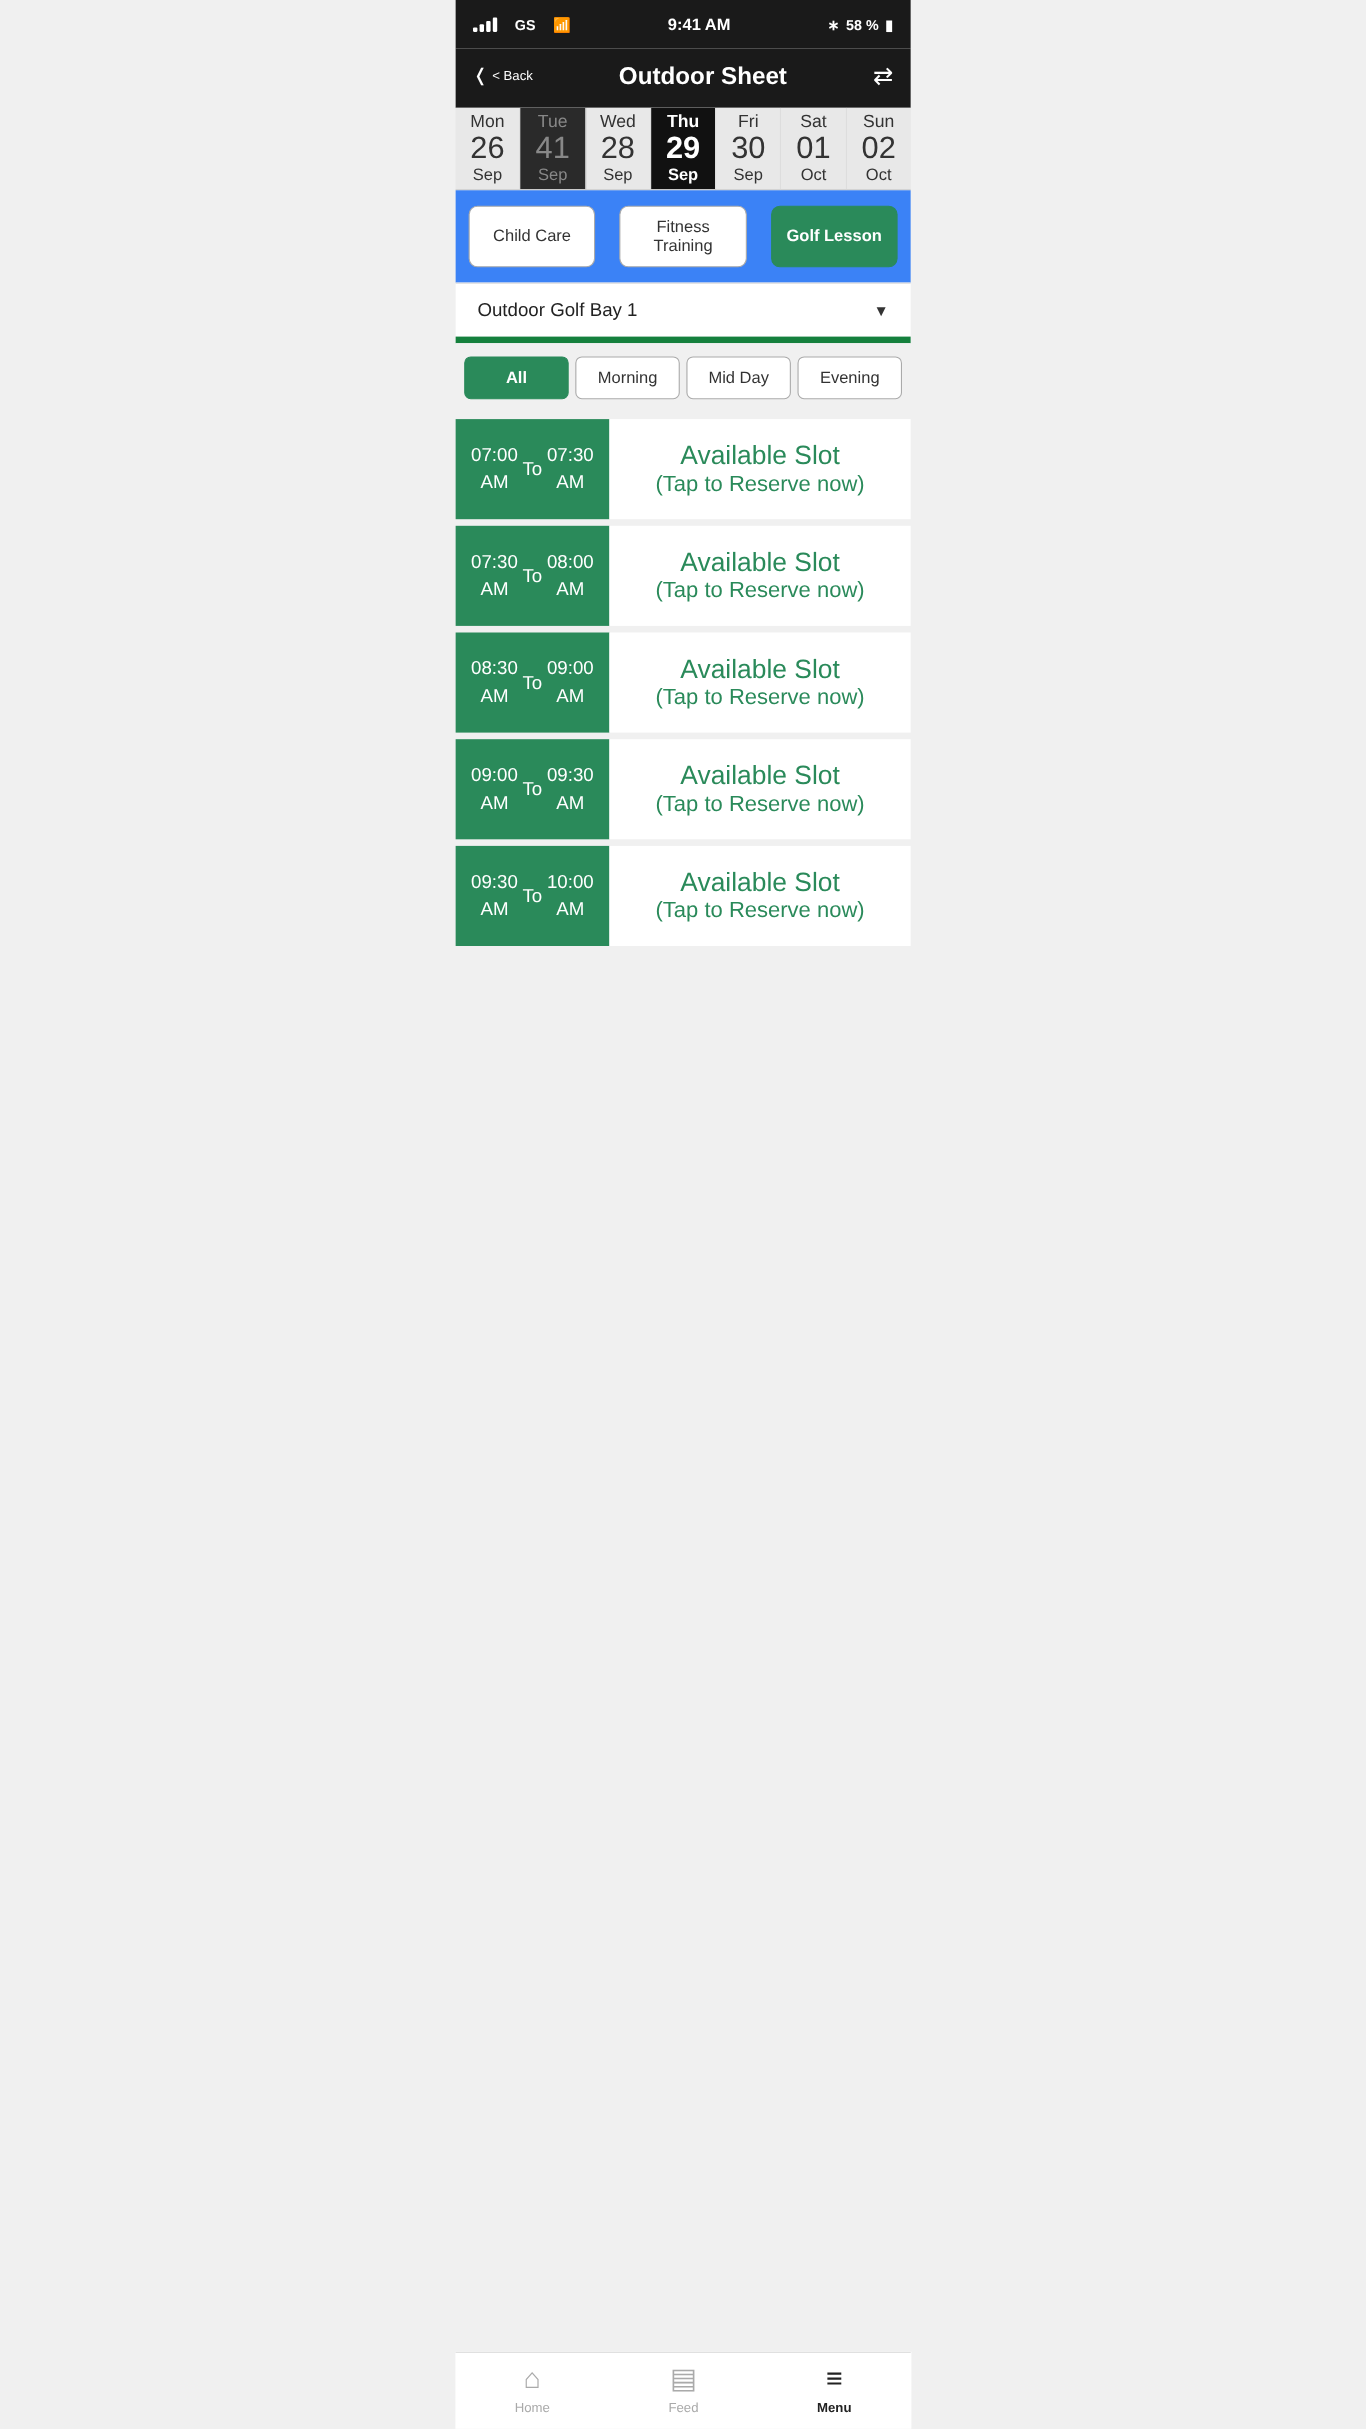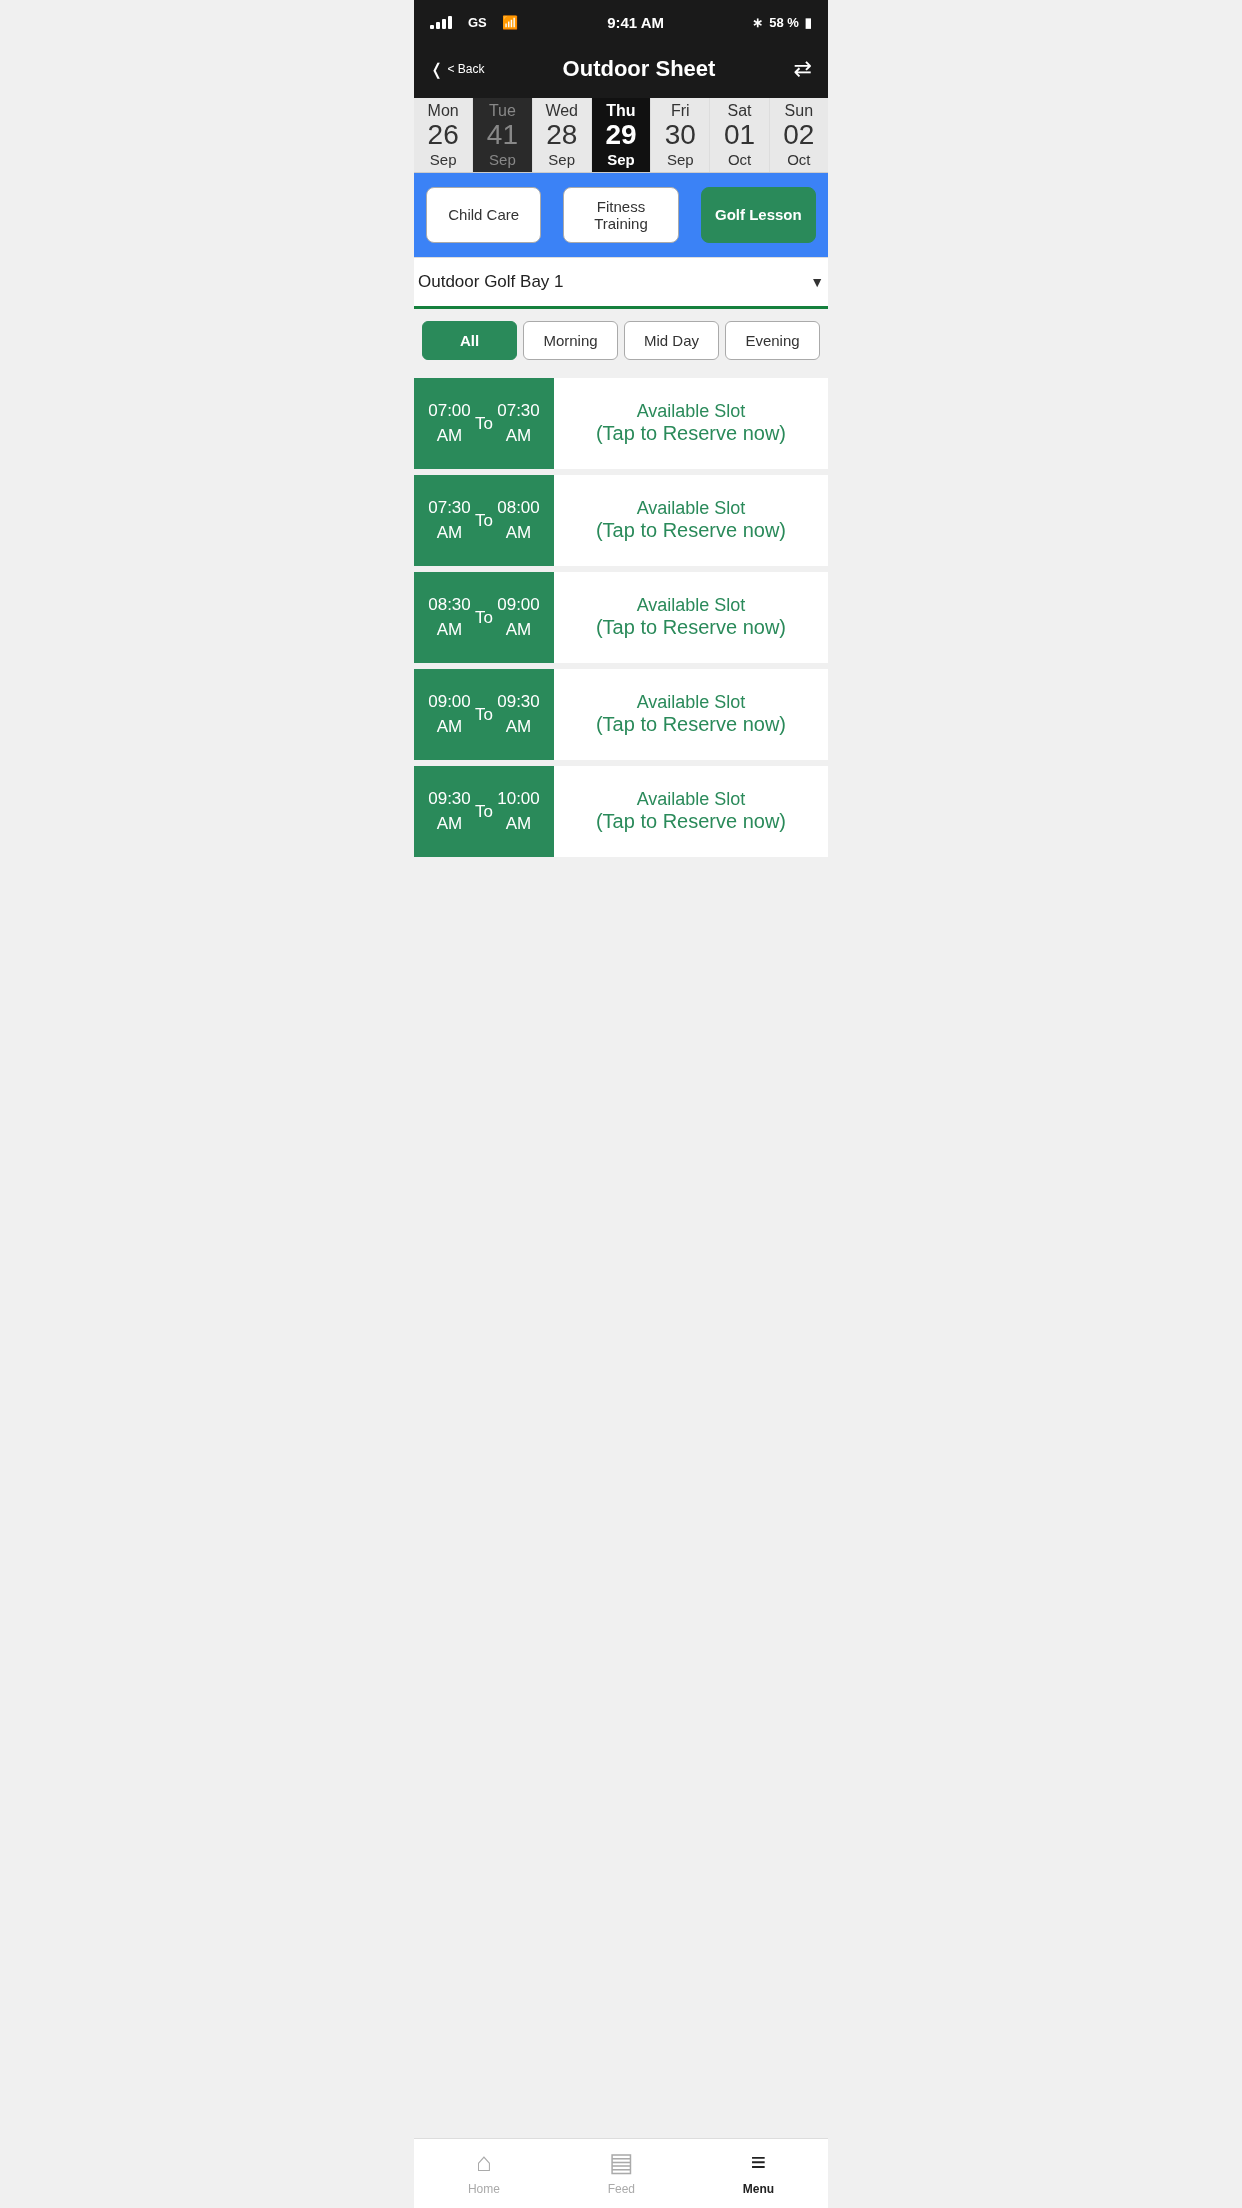--- a/index.html
+++ b/index.html
@@ -140,24 +140,24 @@
       border-color: #2a8a5a;
       color: white;
       font-weight: 600;
     }
 
     
     .location-bar {
       display: flex;
       align-items: center;
       justify-content: space-between;
-      padding: 14px 4px;
+      padding: 14px 20px;
       background: white;
       border-top: 1px solid #ddd;
-      border-bottom: 3px solid #15803d;
+      border-bottom: 6px solid #15803d;
       cursor: pointer;
     }
     .location-text {
       font-size: 17px;
       color: #222;
     }
     .dropdown-arrow {
       font-size: 14px;
       color: #333;
     }
@@ -217,21 +217,21 @@
       flex: 1;
       background: white;
       display: flex;
       flex-direction: column;
       align-items: center;
       justify-content: center;
       padding: 20px 10px;
     }
     .slot-available {
       color: #2a8a5a;
-      font-size: 18px;
+      font-size: 24px;
       font-weight: 500;
       text-align: right;
     }
     .slot-tap {
       color: #2a8a5a;
       font-size: 20px;
       text-align: right;
     }
 
     

